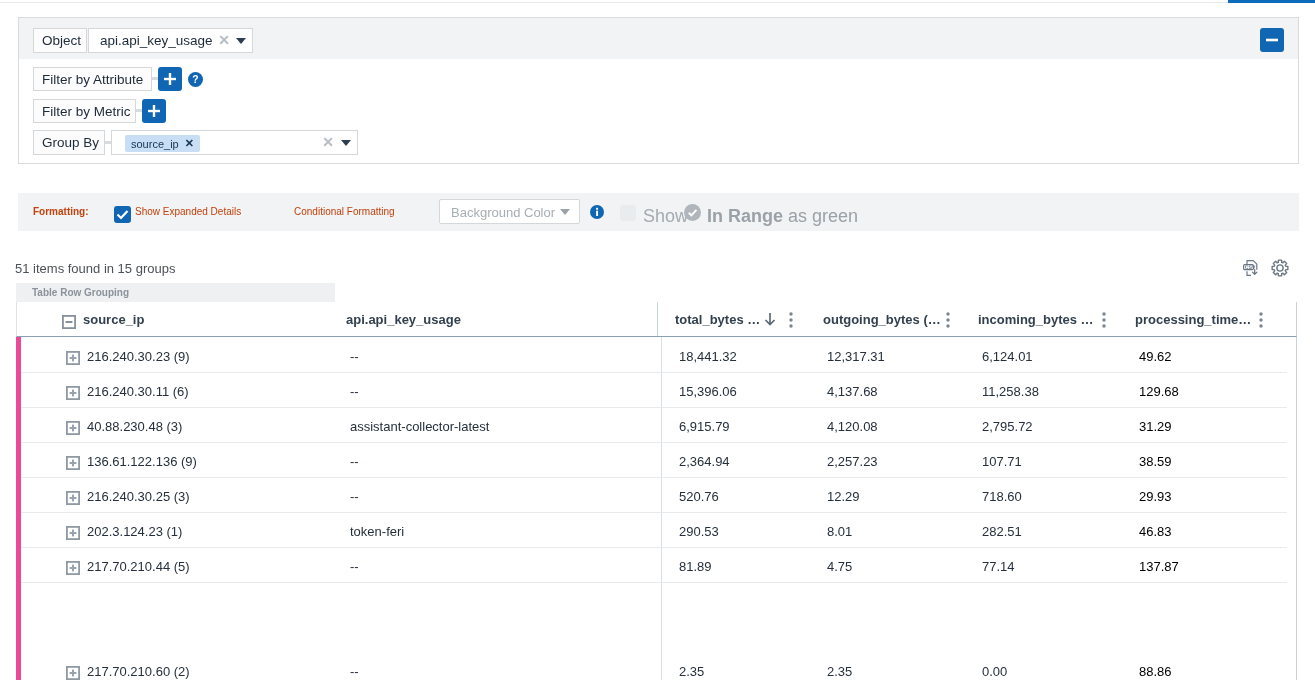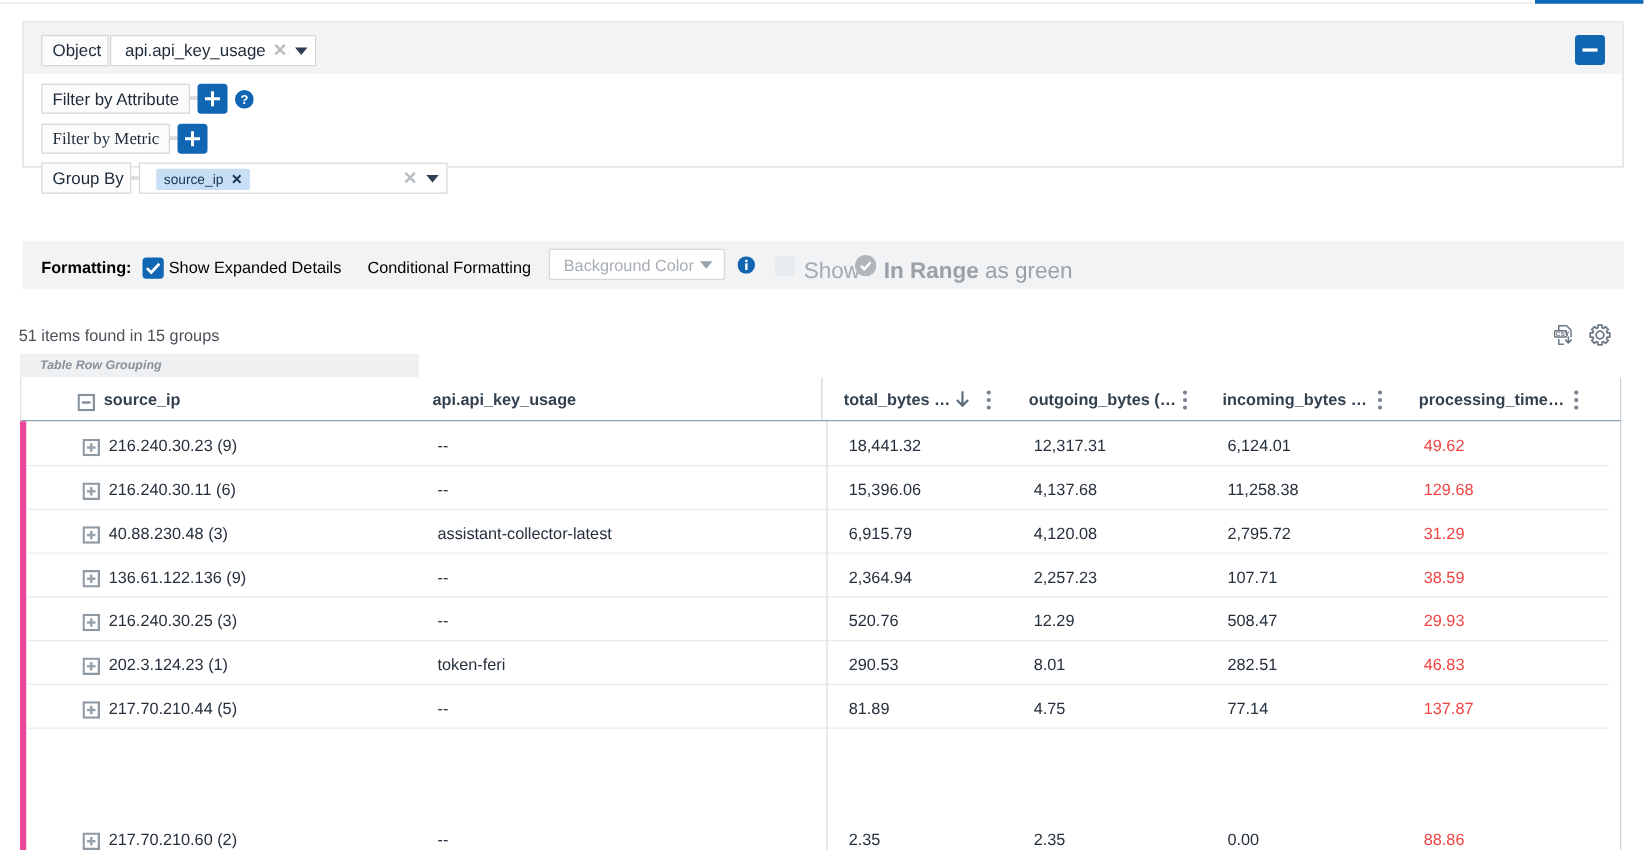--- a/index.html
+++ b/index.html
@@ -6,54 +6,54 @@
   html,body { background:#fff; }
   body { font-family:"Liberation Sans", sans-serif; }
   #page { position:relative; width:1315px; height:680px; overflow:hidden; background:#fff; color:#1f2d3d; }
   .abs { position:absolute; }
 
   
   #topline { left:0; top:2px; width:1315px; height:1px; background:#e8e9ea; }
   #topblue { left:1228px; top:0; width:87px; height:3px; background:#0e6aba; }
 
   
-  #qpanel { left:18px; top:17px; width:1281px; height:117px; border:1px solid #d9dcdf; background:#fff; }
+  #qpanel { left:18px; top:17px; width:1281px; height:147px; border:1px solid #d9dcdf; background:#fff; }
   #qhead { left:0; top:0; width:1279px; height:41px; background:#f2f3f5; }
 
   .lbox { position:absolute; border:1px solid #d4d8db; background:#fcfcfd; color:#1d2a38; font-size:13.5px; display:flex; align-items:center; padding:0 8px; white-space:nowrap; overflow:hidden; }
   .sbox { position:absolute; border:1px solid #d4d8db; background:#fff; }
   .conn { position:absolute; height:3px; background:#d9dcdf; }
 
   .bluebtn { position:absolute; background:#1066b2; border-radius:3px; }
   .bluebtn svg { position:absolute; left:0; top:0; }
 
   .xgray { color:#b6bcc2; font-size:14px; font-weight:bold; }
   .caret { width:0; height:0; border-left:5px solid transparent; border-right:5px solid transparent; border-top:6px solid #2c3e50; }
   .caret.gray { border-top-color:#9aa2aa; }
 
   .chip { position:absolute; background:#c7def4; border-radius:2px; color:#173551; font-size:11px; display:flex; align-items:center; padding:0 6px; }
 
   
   #fmtbar { left:18px; top:193px; width:1281px; height:38px; background:#f2f3f4; }
-  .ftx { position:absolute; font-size:13px; color:#000000; top:13px; }
+  .ftx { position:absolute; font-size:10px; color:#c2410c; top:13px; }
   .ftg { position:absolute; font-size:18px; color:#a3aab1; top:13px; }
 
   
   .bandseg { position:absolute; top:283px; height:19px; background:#eef0f2; color:#8a929b; font-size:10px; font-weight:bold; display:flex; align-items:center; }
   #thead { left:16px; top:302px; width:1281px; height:35px; background:#fff; border-left:1px solid #dfe3e6; border-right:1px solid #ccd2d9; border-bottom:1px solid #8ba0b4; }
   #tbody { left:16px; top:337px; width:1281px; height:343px; border-left:5px solid #ec4899; border-right:1px solid #ccd2d9; }
   .row { position:absolute; left:0; width:1266px; height:35px; border-bottom:1px solid #e8ebee; }
   .vline { position:absolute; left:640px; top:0; width:1px; height:100%; background:#d9dfe4; }
   .plusicon { position:absolute; left:45px; top:13px; width:14px; height:14px; }
   .ip { position:absolute; left:66px; top:11px; font-size:13px; color:#25303c; }
   .ed { position:absolute; left:329px; top:11px; font-size:13px; color:#25303c; }
   .m1 { position:absolute; left:658px; top:11px; font-size:13px; color:#25303c; }
   .m2 { position:absolute; left:806px; top:11px; font-size:13px; color:#25303c; }
   .m3 { position:absolute; left:961px; top:11px; font-size:13px; color:#25303c; }
-  .m4 { position:absolute; left:1118px; top:11px; font-size:13px; color:#ef4444; }
+  .m4 { position:absolute; left:1118px; top:11px; font-size:13px; color:#000000; }
   .hdr { font-weight:bold; color:#33414f; font-size:13px; top:10px; position:absolute; }
 </style>
 </head>
 <body>
 <div id="page">
   <div class="abs" id="topline"></div>
   <div class="abs" id="topblue"></div>
 
   <div class="abs" id="qpanel">
     <div class="abs" id="qhead"></div>
@@ -76,21 +76,21 @@
       <svg width="24" height="24">
           <rect x="6" y="10.8" width="12" height="2.4" fill="#fff"></rect>
           <rect x="10.8" y="6" width="2.4" height="12" fill="#fff"></rect>
         </svg>
     </div>
     <svg class="abs" style="left:169px; top:54px;" width="15" height="15" viewBox="0 0 16 16">
         <circle cx="8" cy="8" r="8" fill="#1066b2"></circle>
         <text x="8" y="11.8" font-size="11" font-weight="bold" fill="#fff" text-anchor="middle" font-family="Liberation Sans, sans-serif">?</text>
       </svg>
 
-    <div class="lbox" style="left:14px; top:81px; width:103px; height:24px;font-family:Liberation Serif, serif;">Filter by Metric</div>
+    <div class="lbox" style="left:14px; top:81px; width:103px; height:24px;">Filter by Metric</div>
     <div class="conn" style="left:117px; top:91px; width:6px;"></div>
     <div class="bluebtn" style="left:123px; top:81px; width:24px; height:24px;">
       <svg width="24" height="24">
           <rect x="6" y="10.8" width="12" height="2.4" fill="#fff"></rect>
           <rect x="10.8" y="6" width="2.4" height="12" fill="#fff"></rect>
         </svg>
     </div>
 
     <div class="lbox" style="left:14px; top:112px; width:72px; height:25px;text-align:right;">Group By</div>
     <div class="conn" style="left:86px; top:123px; width:6px;"></div>
@@ -137,21 +137,21 @@
       <rect x="0.6" y="5.6" width="9.8" height="5" rx="1.1"></rect>
       <path d="M11.7 10.6 v4.4 M9.5 13.1 l2.2 2.3 L13.9 13.1" stroke-width="1.3" stroke-linecap="round"></path>
     </g>
     <text x="1.7" y="9.8" font-size="5.2" font-weight="bold" fill="#6b7684" font-family="Liberation Sans, sans-serif" text-rendering="geometricPrecision">CSV</text>
   </svg>
   <svg class="abs" style="left:1271px; top:259px;" width="18" height="18" viewBox="0 0 18 18" fill="none" stroke="#6b7684" stroke-width="1.4" stroke-linejoin="round">
     <circle cx="9" cy="9" r="3.1"></circle>
     <path d="M16.83,7.38 L16.83,10.62 L14.76,10.67 L14.26,11.89 L15.69,13.39 L13.39,15.69 L11.89,14.26 L10.67,14.76 L10.62,16.83 L7.38,16.83 L7.33,14.76 L6.11,14.26 L4.61,15.69 L2.31,13.39 L3.74,11.89 L3.24,10.67 L1.17,10.62 L1.17,7.38 L3.24,7.33 L3.74,6.11 L2.31,4.61 L4.61,2.31 L6.11,3.74 L7.33,3.24 L7.38,1.17 L10.62,1.17 L10.67,3.24 L11.89,3.74 L13.39,2.31 L15.69,4.61 L14.26,6.11 L14.76,7.33 Z"></path>
   </svg>
 
-  <div class="bandseg" style="left:16px; width:319px;font-style:italic;">
+  <div class="bandseg" style="left:16px; width:319px;">
       <span style="margin-left:16px;">Table Row Grouping</span>
     </div>
 
   <div class="abs" id="thead">
     <div class="vline" style="background:#ccd4dc;"></div>
     <svg class="abs" style="left:45px; top:13px;" width="14" height="14" viewBox="0 0 14 14" fill="none">
         <rect x="0.9" y="0.9" width="12.2" height="12.2" stroke="#86919d" stroke-width="1.8"></rect>
         <rect x="3.6" y="6" width="6.8" height="2" fill="#86919d"></rect>
       </svg>
     <span class="hdr" style="left:66px;">source_ip</span>
@@ -242,21 +242,21 @@
     <div class="row" style="top:141px;">
         <svg class="plusicon" width="14" height="14" viewBox="0 0 14 14" fill="none">
           <rect x="0.9" y="0.9" width="12.2" height="12.2" stroke="#8e99a4" stroke-width="1.8"></rect>
           <rect x="3.6" y="6" width="6.8" height="2" fill="#99a3ad"></rect>
           <rect x="6" y="3.6" width="2" height="6.8" fill="#99a3ad"></rect>
         </svg>
         <span class="ip">216.240.30.25 (3)</span>
         <span class="ed">--</span>
         <span class="m1">520.76</span>
         <span class="m2">12.29</span>
-        <span class="m3">508.47</span>
+        <span class="m3">718.60</span>
         <span class="m4">29.93</span>
       </div>
     <div class="row" style="top:176px;">
         <svg class="plusicon" width="14" height="14" viewBox="0 0 14 14" fill="none">
           <rect x="0.9" y="0.9" width="12.2" height="12.2" stroke="#8e99a4" stroke-width="1.8"></rect>
           <rect x="3.6" y="6" width="6.8" height="2" fill="#99a3ad"></rect>
           <rect x="6" y="3.6" width="2" height="6.8" fill="#99a3ad"></rect>
         </svg>
         <span class="ip">202.3.124.23 (1)</span>
         <span class="ed">token-feri</span>

